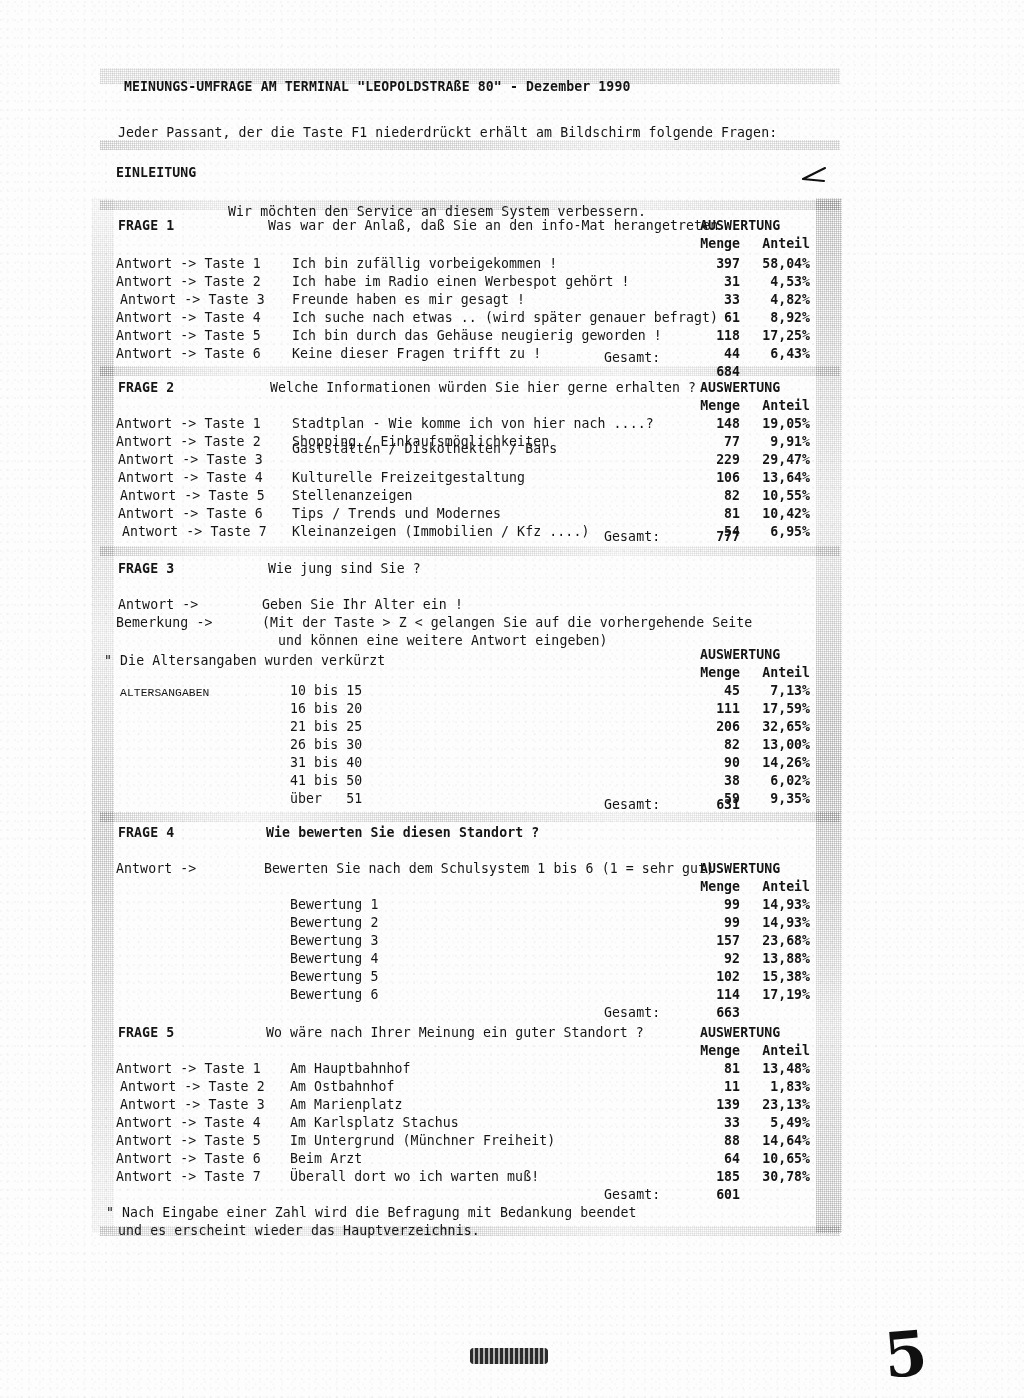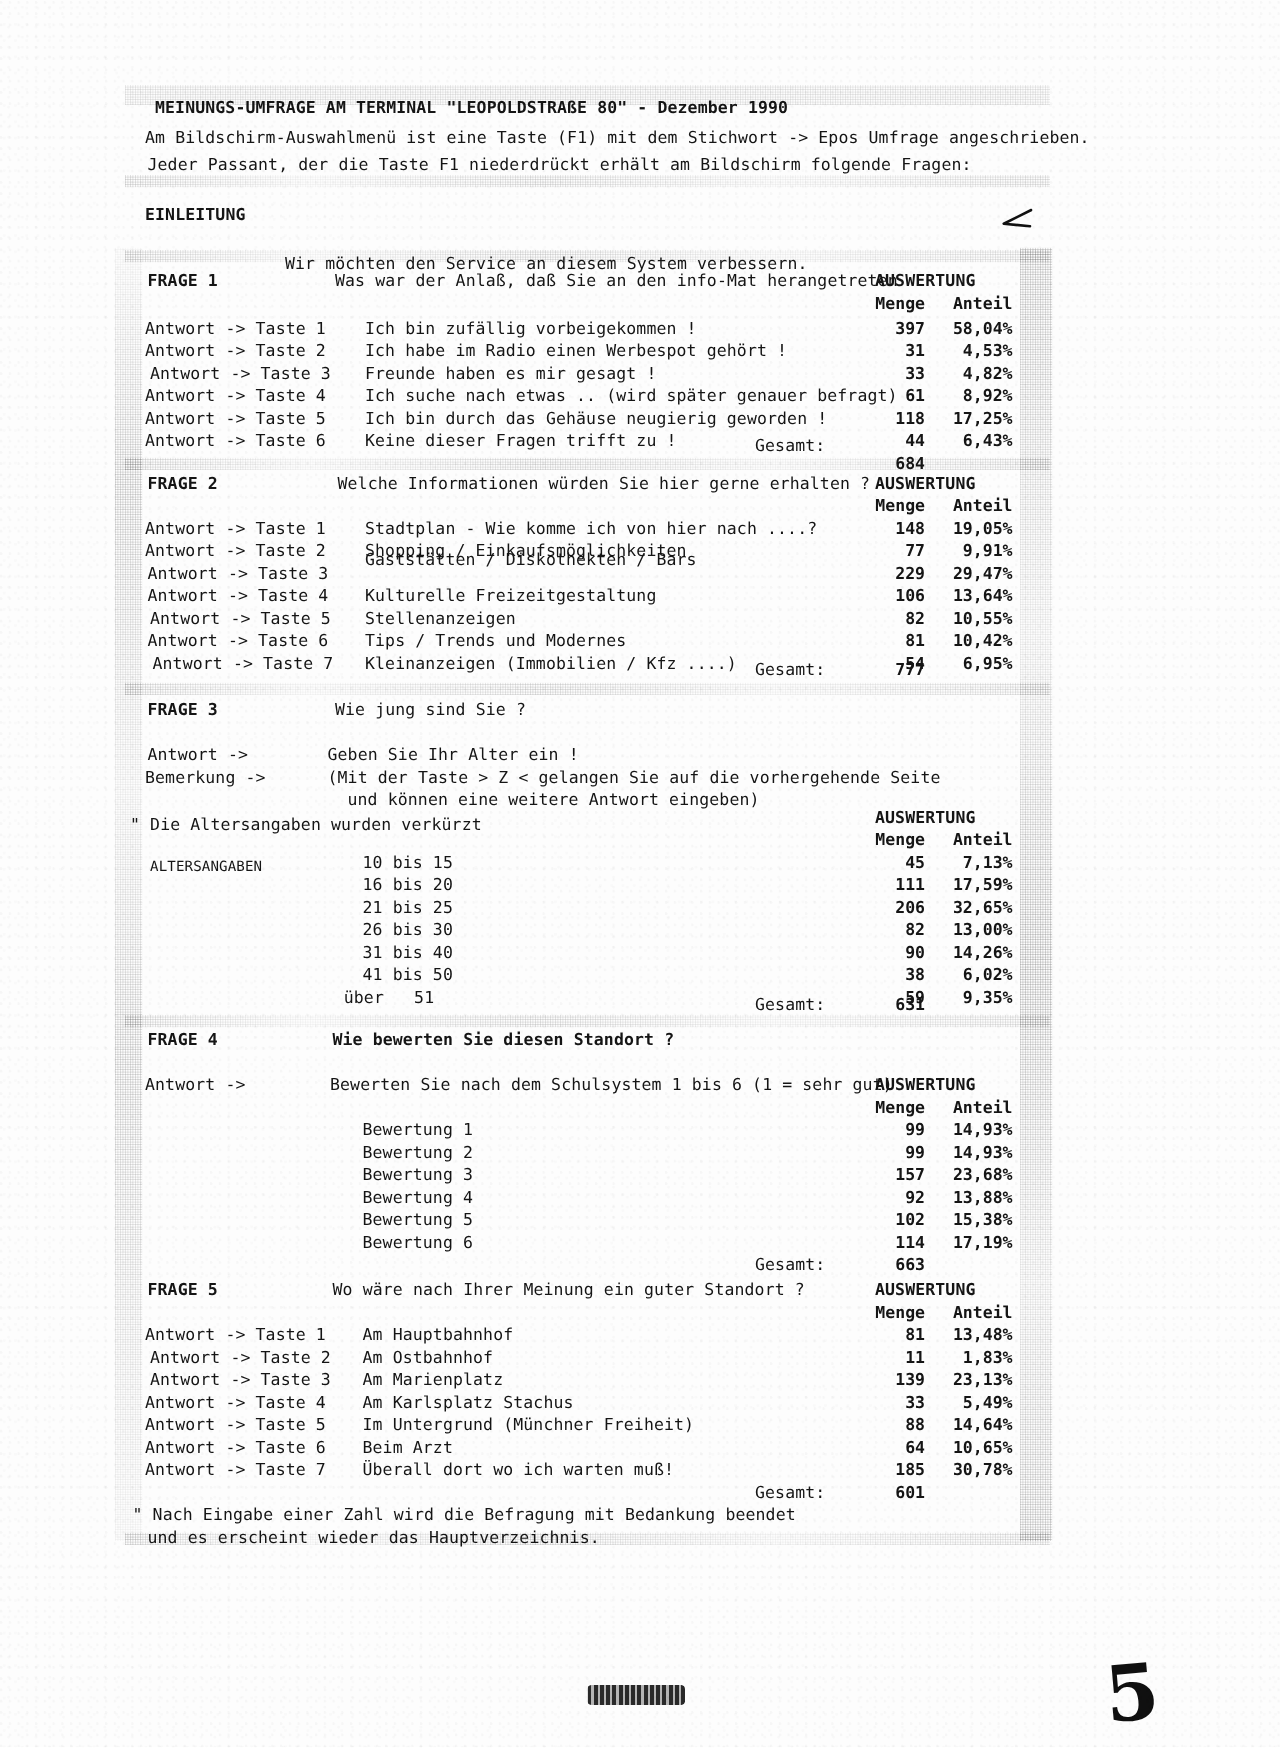--- a/index.html
+++ b/index.html
@@ -52,21 +52,21 @@
   
   .doc-title{
     position:absolute;top:38px;left:0;width:1024px;text-align:center;
     font-size:12.5px;letter-spacing:1.1px;font-weight:700;
   }
   .ln{
     position:absolute;white-space:pre;
     font-size:13.2px;letter-spacing:.1px;line-height:1;
   }
   .ln.b{font-weight:700;}
-  .sml{font-size:11.3px;}
+  .sml{font-size:11.3px;font-family:Liberation Mono, monospace;}
   .col-num{
     position:absolute;white-space:pre;text-align:right;
     font-size:13.2px;line-height:1;font-weight:700;
   }
   .col-pct{
     position:absolute;white-space:pre;text-align:right;
     font-size:13.2px;line-height:1;font-weight:700;
   }
 
   
@@ -97,21 +97,20 @@
   <div class="edge-band" id="edge-left"></div>
   <div class="edge-band" id="edge-right"></div>
   <div class="seam" style="top:200px"></div>
   <div class="seam" style="top:366px"></div>
   <div class="seam" style="top:546px"></div>
   <div class="seam" style="top:812px"></div>
   <div class="seam" style="top:1226px"></div>
   <div class="seam" style="top:140px"></div>
 
   <div class="ln b" style="left:124px;top:80px">MEINUNGS-UMFRAGE AM TERMINAL "LEOPOLDSTRAßE 80" - Dezember 1990</div>
-  <div class="ln" style="left:116px;top:104px">Am Bildschirm-Auswahlmenü ist eine Taste (F1) mit dem Stichwort -&gt; Epos Umfrage angeschrieben.</div>
   <div class="ln" style="left:118px;top:126px">Jeder Passant, der die Taste F1 niederdrückt erhält am Bildschirm folgende Fragen:</div>
 
   <div class="ln b" style="left:116px;top:166px">EINLEITUNG</div>
   <div class="ln" style="left:228px;top:205px">Wir möchten den Service an diesem System verbessern.</div>
 
   <svg id="angle-mark" viewBox="0 0 26 18">
     <path d="M25 2 L3 13 L24 15" fill="none" stroke="#111" stroke-width="2.1" stroke-linecap="round" stroke-linejoin="round"></path>
   </svg>
 
   <div class="ln b" style="left:118px;top:219px">FRAGE 1</div>
@@ -230,21 +229,21 @@
   <div class="col-pct" style="left:700px;top:738px;width:110px">13,00%</div>
 
   <div class="ln" style="left:290px;top:756px">31 bis 40</div>
   <div class="col-num" style="left:630px;top:756px;width:110px">90</div>
   <div class="col-pct" style="left:700px;top:756px;width:110px">14,26%</div>
 
   <div class="ln" style="left:290px;top:774px">41 bis 50</div>
   <div class="col-num" style="left:630px;top:774px;width:110px">38</div>
   <div class="col-pct" style="left:700px;top:774px;width:110px">6,02%</div>
 
-  <div class="ln" style="left:275px;top:792px">über   51</div>
+  <div class="ln" style="left:290px;top:792px">über   51</div>
   <div class="col-num" style="left:630px;top:792px;width:110px">59</div>
   <div class="col-pct" style="left:700px;top:792px;width:110px">9,35%</div>
 
   <div class="ln" style="left:604px;top:798px">Gesamt:</div>
   <div class="col-num" style="left:630px;top:798px;width:110px">631</div>
 
   <div class="ln b" style="left:118px;top:826px">FRAGE 4</div>
   <div class="ln b" style="left:266px;top:826px">Wie bewerten Sie diesen Standort ?</div>
 
   <div class="ln" style="left:116px;top:862px">Antwort -&gt;</div>

